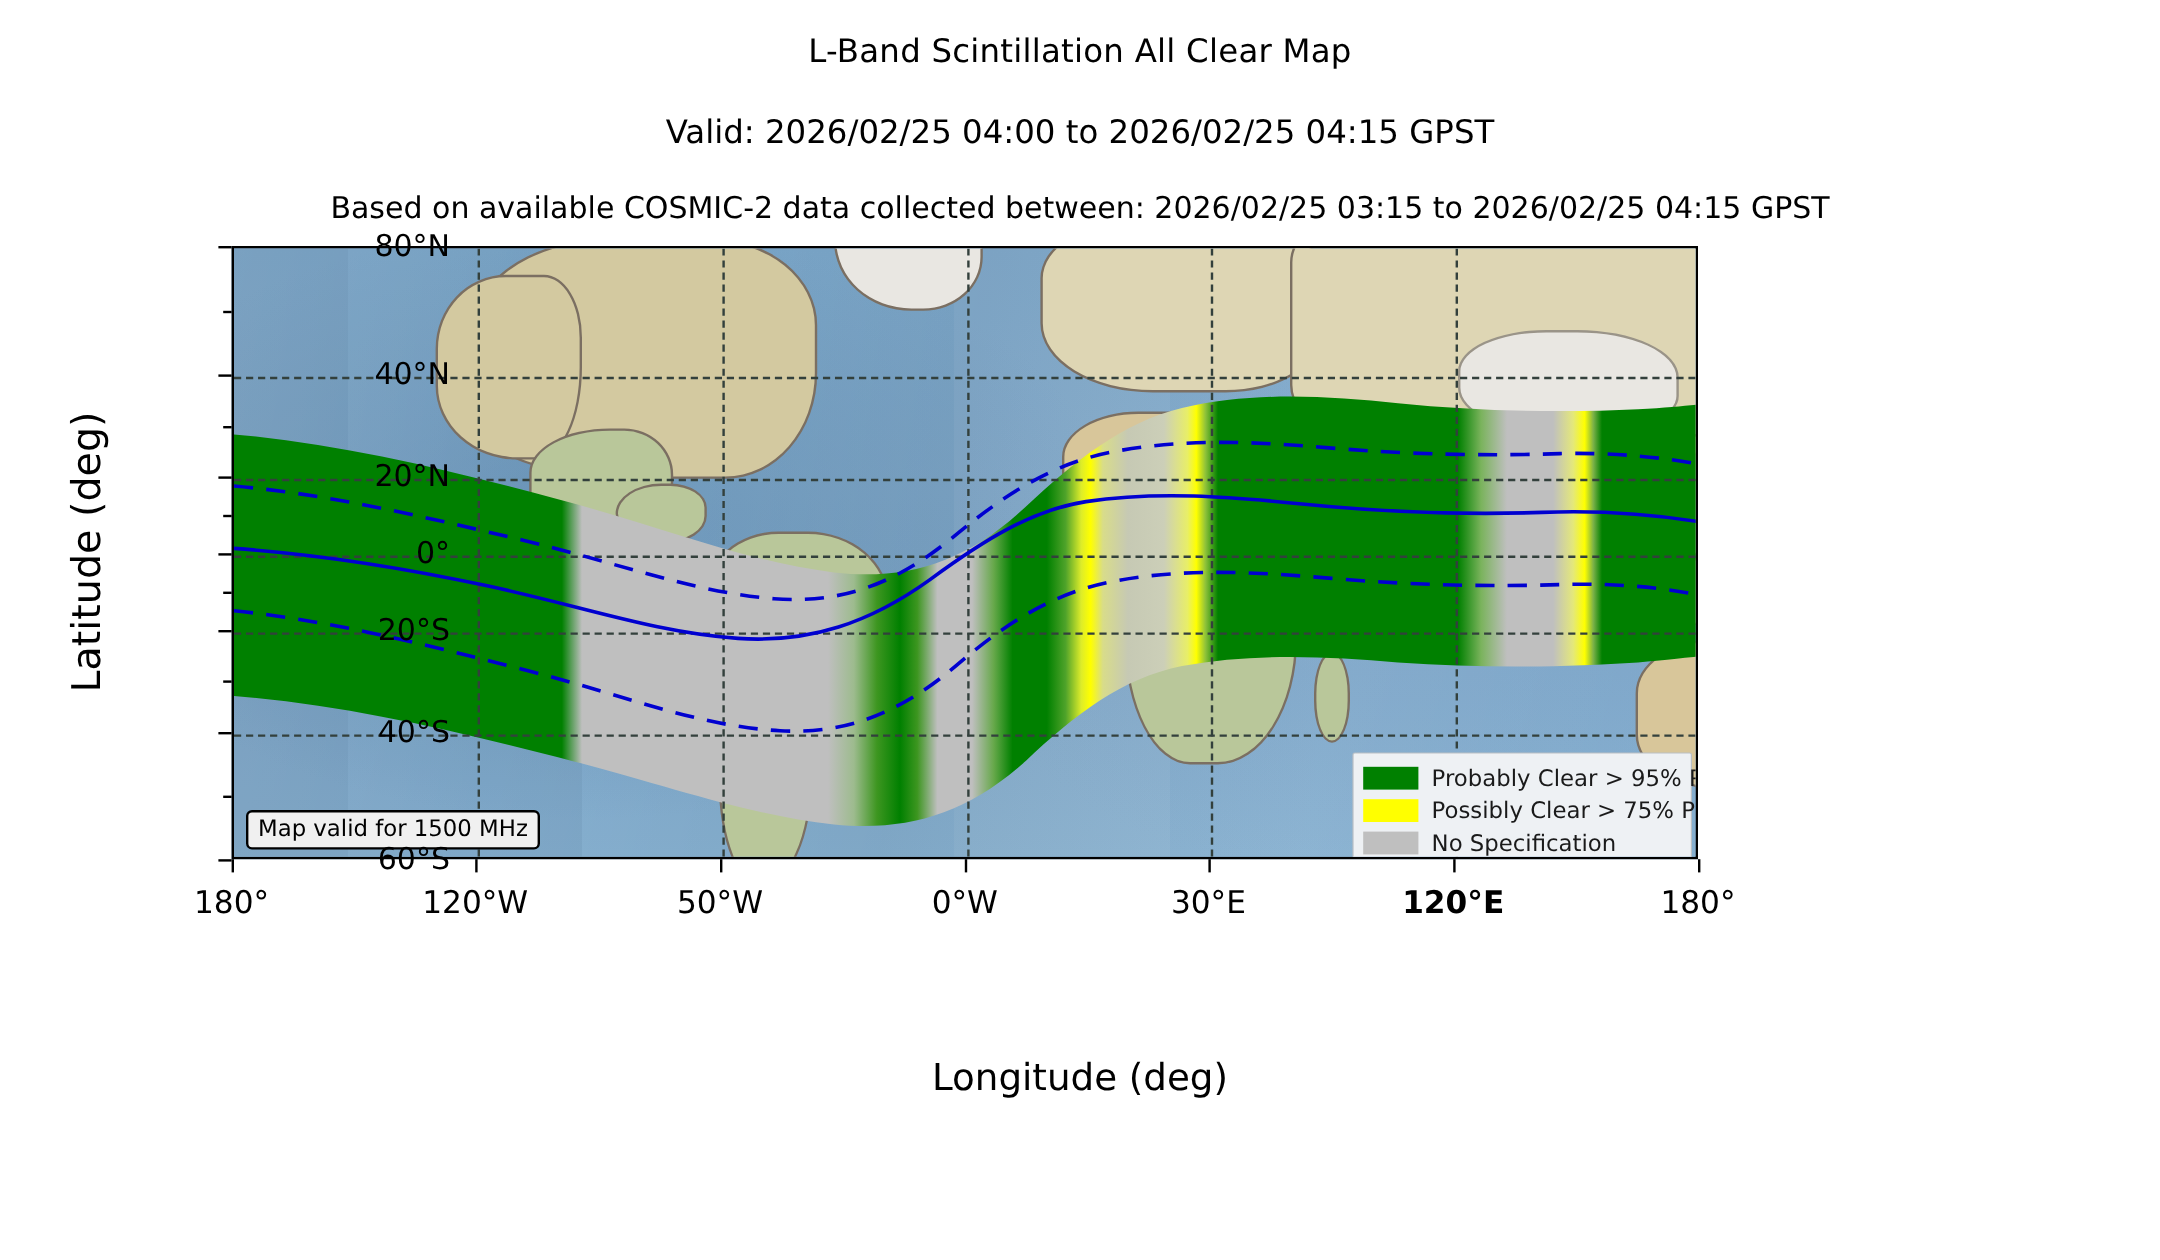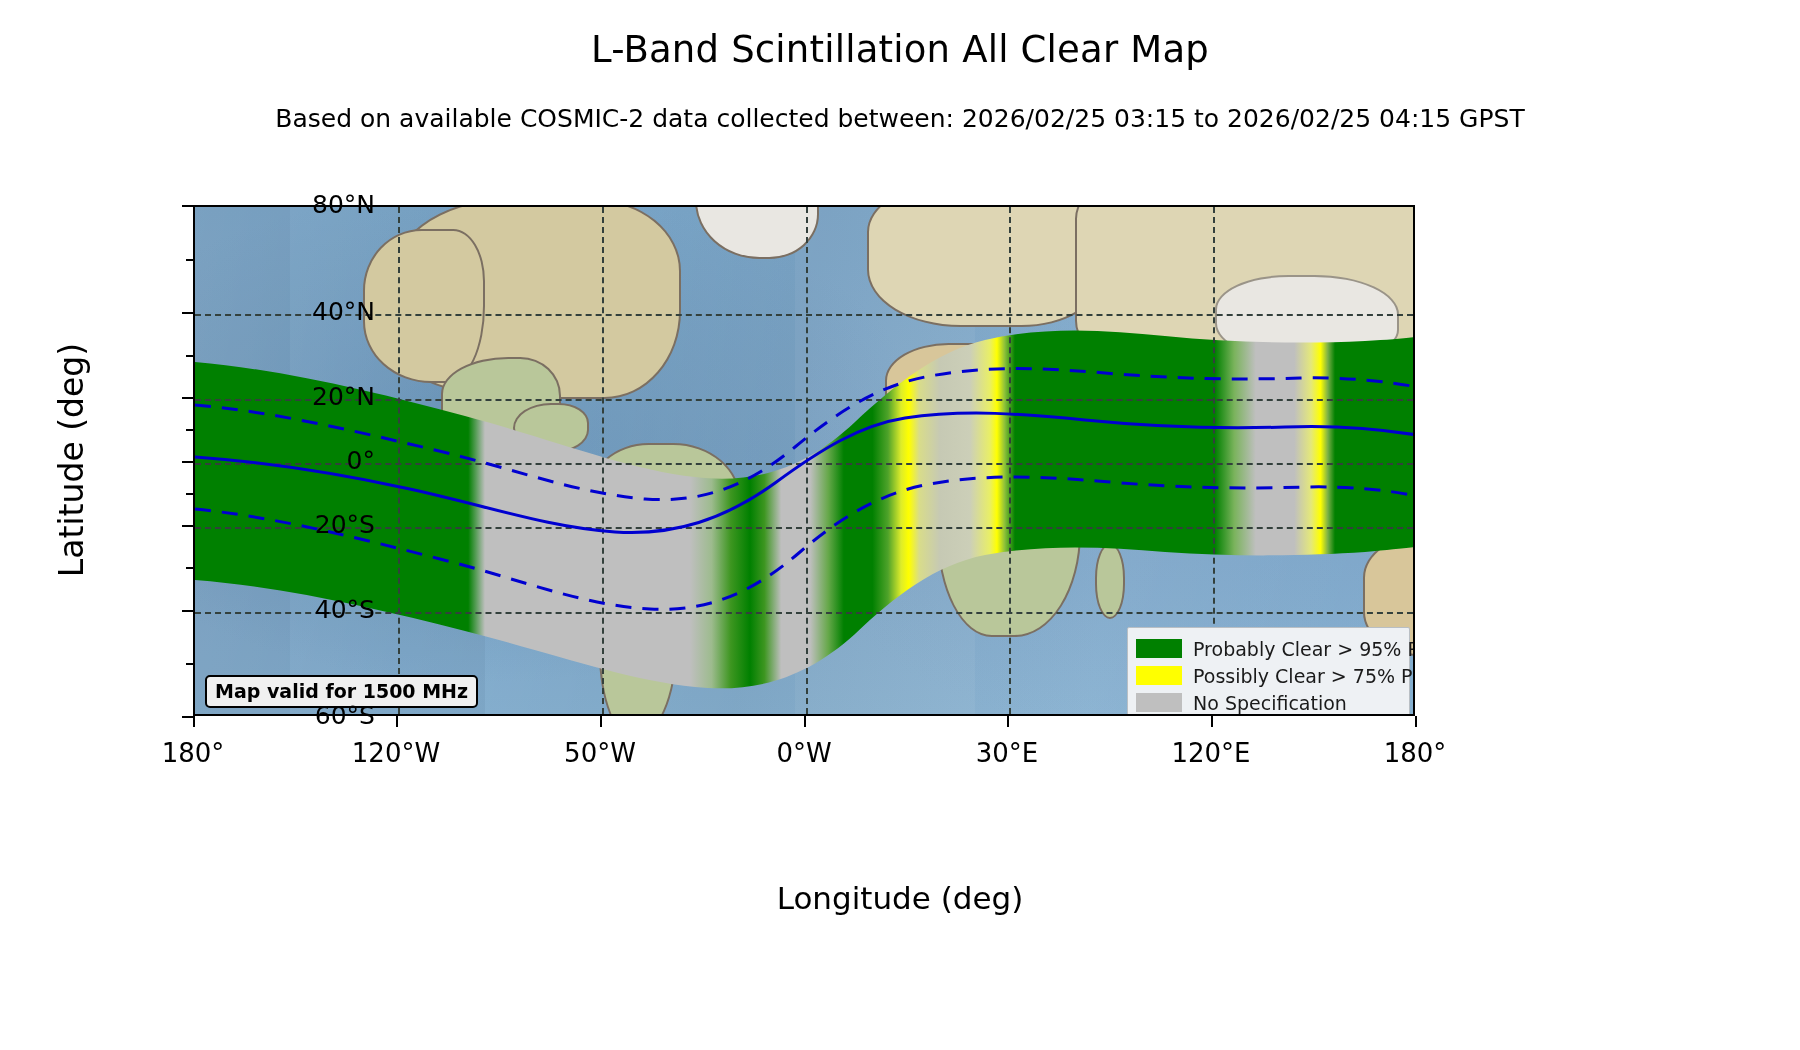--- a/index.html
+++ b/index.html
@@ -5,21 +5,21 @@
   html,body{margin:0;padding:0;}
   body{
     width:1800px;height:1050px;background:#ffffff;
     font-family:"DejaVu Sans","Liberation Sans",sans-serif;
     overflow:hidden;position:relative;
   }
   .figure{position:absolute;inset:0;}
 
   
   .title-block{position:absolute;left:0;right:0;top:0;text-align:center;}
-  .title{font-size:37px;color:#000;margin-top:28px;letter-spacing:.2px;}
+  .title{font-size:27px;color:#000;margin-top:28px;letter-spacing:.2px;}
   .subtitle{font-size:27px;color:#000;margin-top:36px;}
   .provenance{font-size:25px;color:#000;margin-top:33px;}
 
   
   .plot-frame{
     position:absolute;left:193px;top:205px;width:1222px;height:511px;
     border:2.2px solid #000;box-sizing:border-box;overflow:hidden;
     background:#8fb4d4;
   }
   .basemap{position:absolute;inset:0;}
@@ -71,30 +71,31 @@
     padding:7px 8px 8px 8px;box-sizing:border-box;
   }
   .legend-row{display:flex;align-items:center;height:27px;}
   .legend-swatch{width:46px;height:19px;margin-right:11px;flex:none;}
   .legend-text{font-size:19px;color:#1a1a1a;white-space:nowrap;}
 
   
   .annot{
     position:absolute;left:203px;top:773px;
     background:#f0f0f0;border:2.4px solid #000;border-radius:5px;
-    padding:3px 8px 4px 8px;font-size:19px;color:#000;white-space:nowrap;font-weight:bold;
+    padding:3px 8px 4px 8px;font-size:19px;color:#000;white-space:nowrap;
   }
 </style>
 </head>
 <body>
 
 <div class="figure">
 
   <div class="title-block">
     <div class="title">L-Band Scintillation All Clear Map</div>
+    <div class="subtitle">Valid: 2026/02/25 04:00 to 2026/02/25 04:15 GPST</div>
     <div class="provenance">Based on available COSMIC-2 data collected between: 2026/02/25 03:15 to 2026/02/25 04:15 GPST</div>
   </div>
 
   <div class="axis-title-y" style="left:52px;top:720px;">Latitude (deg)</div>
   <div class="axis-title-x">Longitude (deg)</div>
 
   <div class="plot-frame">
 
     <div class="basemap">
       <div class="ocean"></div>
@@ -302,17 +303,17 @@
       <div class="xtick" style="left:1018px;"></div>
       <div class="xtick" style="left:1222px;"></div>
     </div>
   </div>
   <div>
     <div class="xlabel-t" style="left:193px;top:738px;">180°</div>
     <div class="xlabel-t" style="left:396px;top:738px;">120°W</div>
     <div class="xlabel-t" style="left:600px;top:738px;">50°W</div>
     <div class="xlabel-t" style="left:804px;top:738px;">0°W</div>
     <div class="xlabel-t" style="left:1007px;top:738px;">30°E</div>
-    <div class="xlabel-t" style="left:1211px;top:738px;">120°E</div>
+    <div class="xlabel-t" style="left:1211px;top:738px;font-weight:bold;">120°E</div>
     <div class="xlabel-t" style="left:1415px;top:738px;">180°</div>
   </div>
 
 </div>
 
 </body></html>

